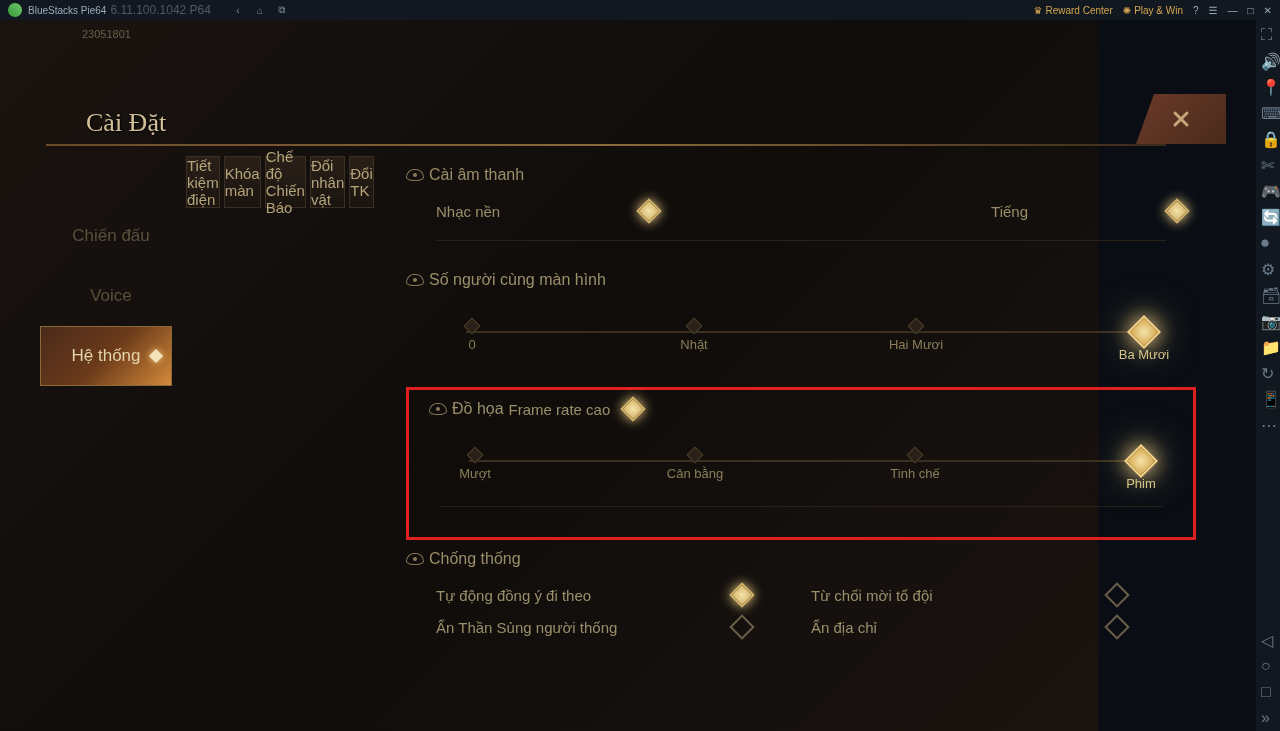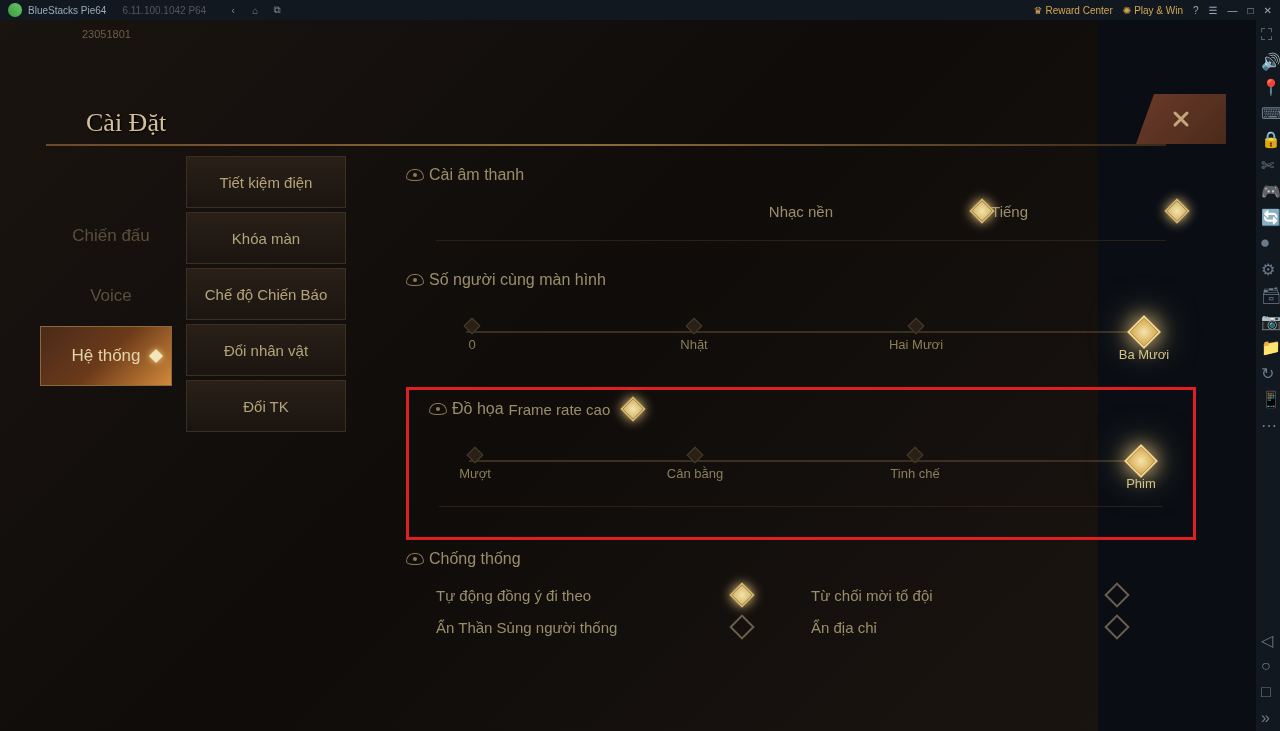--- a/index.html
+++ b/index.html
@@ -1,20 +1,20 @@
 <!DOCTYPE html>
 <html><head>
 <meta charset="utf-8">
 <style>
 *{margin:0;padding:0;box-sizing:border-box;font-family:Arial,sans-serif}
 body{background:#0a0e14;width:1280px;height:731px;overflow:hidden;position:relative;color:#a89a7a}
 .topbar{height:20px;background:#121820;display:flex;align-items:center;padding:0 8px;font-size:10px;color:#7a8a9a}
 .topbar .logo{width:14px;height:14px;background:linear-gradient(45deg,#3a9b3a,#6ac76a);border-radius:50%;margin-right:6px}
 .topbar .name{color:#9ab}
-.topbar .sub{font-size:10px;color:#556;margin-left:16px}
+.topbar .sub{font-size:12px;color:#556;margin-left:4px}
 .topbar .spacer{flex:1}
 .topbar .btn{margin-left:10px;color:#9ab;cursor:pointer;display:flex;align-items:center;gap:3px}
 .topbar .btn.reward{color:#d4a650}
 .topbar .btn.play{color:#d4a650}
 .topbar .nav-ic{width:18px;height:16px;display:inline-flex;align-items:center;justify-content:center;color:#7a8a9a;cursor:pointer;margin-right:4px}
 .game-area{position:relative;width:1098px;height:711px;background:linear-gradient(135deg,#1a1410 0%,#0f0c0a 50%,#1a1410 100%)}
 .version{position:absolute;top:8px;left:82px;font-size:11px;color:#6a5f4a}
 .right-rail{position:absolute;right:0;top:20px;width:24px;height:711px;background:#121820;display:flex;flex-direction:column;align-items:center;padding-top:6px;gap:12px}
 .rail-ic{width:14px;height:14px;color:#6a7a8a;cursor:pointer}
 .settings-panel{position:absolute;left:46px;top:80px;width:1180px;height:620px}
@@ -25,29 +25,29 @@
 .close-x{width:24px;height:24px;position:relative}
 .close-x::before,.close-x::after{content:"";position:absolute;left:50%;top:50%;width:20px;height:3px;background:#c4a67a;border-radius:2px}
 .close-x::before{transform:translate(-50%,-50%) rotate(45deg)}
 .close-x::after{transform:translate(-50%,-50%) rotate(-45deg)}
 .panel-body{display:flex;height:570px}
 .left-tabs{width:130px;padding-top:60px}
 .tab{height:60px;display:flex;align-items:center;justify-content:center;font-size:17px;color:#5a4f3a;cursor:pointer;text-align:center;line-height:1.2}
 .tab.active{background:linear-gradient(135deg,#4a2a1a 0%,#6b3a1a 50%,#d48a3a 100%);color:#e4d4aa;border:1px solid #8b6a3a;position:relative}
 .tab.active::after{content:"";position:absolute;right:10px;top:50%;width:10px;height:10px;background:#f4e4ba;transform:translateY(-50%) rotate(45deg);box-shadow:0 0 6px #f4d48a}
 .highlight-tab{border:3px solid #e02020;position:relative;left:-6px;width:132px}
-.mid-buttons{width:170px;padding-top:10px;padding-left:10px;display:flex;flex-direction:column;gap:4px}
+.mid-buttons{width:170px;padding-top:10px;padding-left:10px;display:flex;flex-direction:row;gap:4px}
 .mbtn{height:52px;background:linear-gradient(180deg,#2a2018,#1a1410);border:1px solid #3a2f20;display:flex;align-items:center;justify-content:center;font-size:15px;color:#b4a47a;cursor:pointer}
 .content{flex:1;padding:20px 30px 20px 60px;overflow-y:auto}
 .section{margin-bottom:30px}
 .sec-head{display:flex;align-items:center;gap:5px;margin-bottom:18px}
 .eye-ic{width:18px;height:12px;border:1.5px solid #8a7a5a;border-radius:60% 60% 60% 60%/100% 100% 40% 40%;position:relative}
 .eye-ic::after{content:"";position:absolute;left:50%;top:50%;width:4px;height:4px;background:#8a7a5a;border-radius:50%;transform:translate(-50%,-50%)}
 .sec-title{font-size:16px;color:#9a8f6a}
-.toggle-row{display:flex;justify-content:flex-end;padding:0 10px 0 30px;margin-bottom:20px}
+.toggle-row{display:flex;justify-content:space-between;padding:0 10px 0 30px;margin-bottom:20px}
 .toggle-item{display:flex;align-items:center;gap:140px}
 .tlabel{font-size:15px;color:#9a8f6a}
 .diamond{width:18px;height:18px;transform:rotate(45deg);border:2px solid #6a5f4a;cursor:pointer}
 .diamond.on{background:radial-gradient(circle,#f4e4aa,#d4b46a);border-color:#d4b46a;box-shadow:0 0 12px #f4d48a}
 .slider-row{display:flex;align-items:center;padding:0 10px 0 30px;position:relative;height:50px}
 .slider-track{position:absolute;left:60px;right:40px;top:50%;height:2px;background:#3a2f20;transform:translateY(-50%)}
 .slider-opts{display:flex;justify-content:space-between;width:100%;padding:0 30px;position:relative;z-index:1}
 .sopt{display:flex;flex-direction:column;align-items:center;gap:4px;cursor:pointer;position:relative}
 .sopt .node{width:12px;height:12px;background:#2a2018;transform:rotate(45deg);border:1px solid #4a3f2a}
 .sopt.sel .node{width:24px;height:24px;background:radial-gradient(circle,#f4e4aa,#d4a44a);border:2px solid #f4d48a;box-shadow:0 0 20px #f4d48a,0 0 40px rgba(244,212,138,0.5)}

